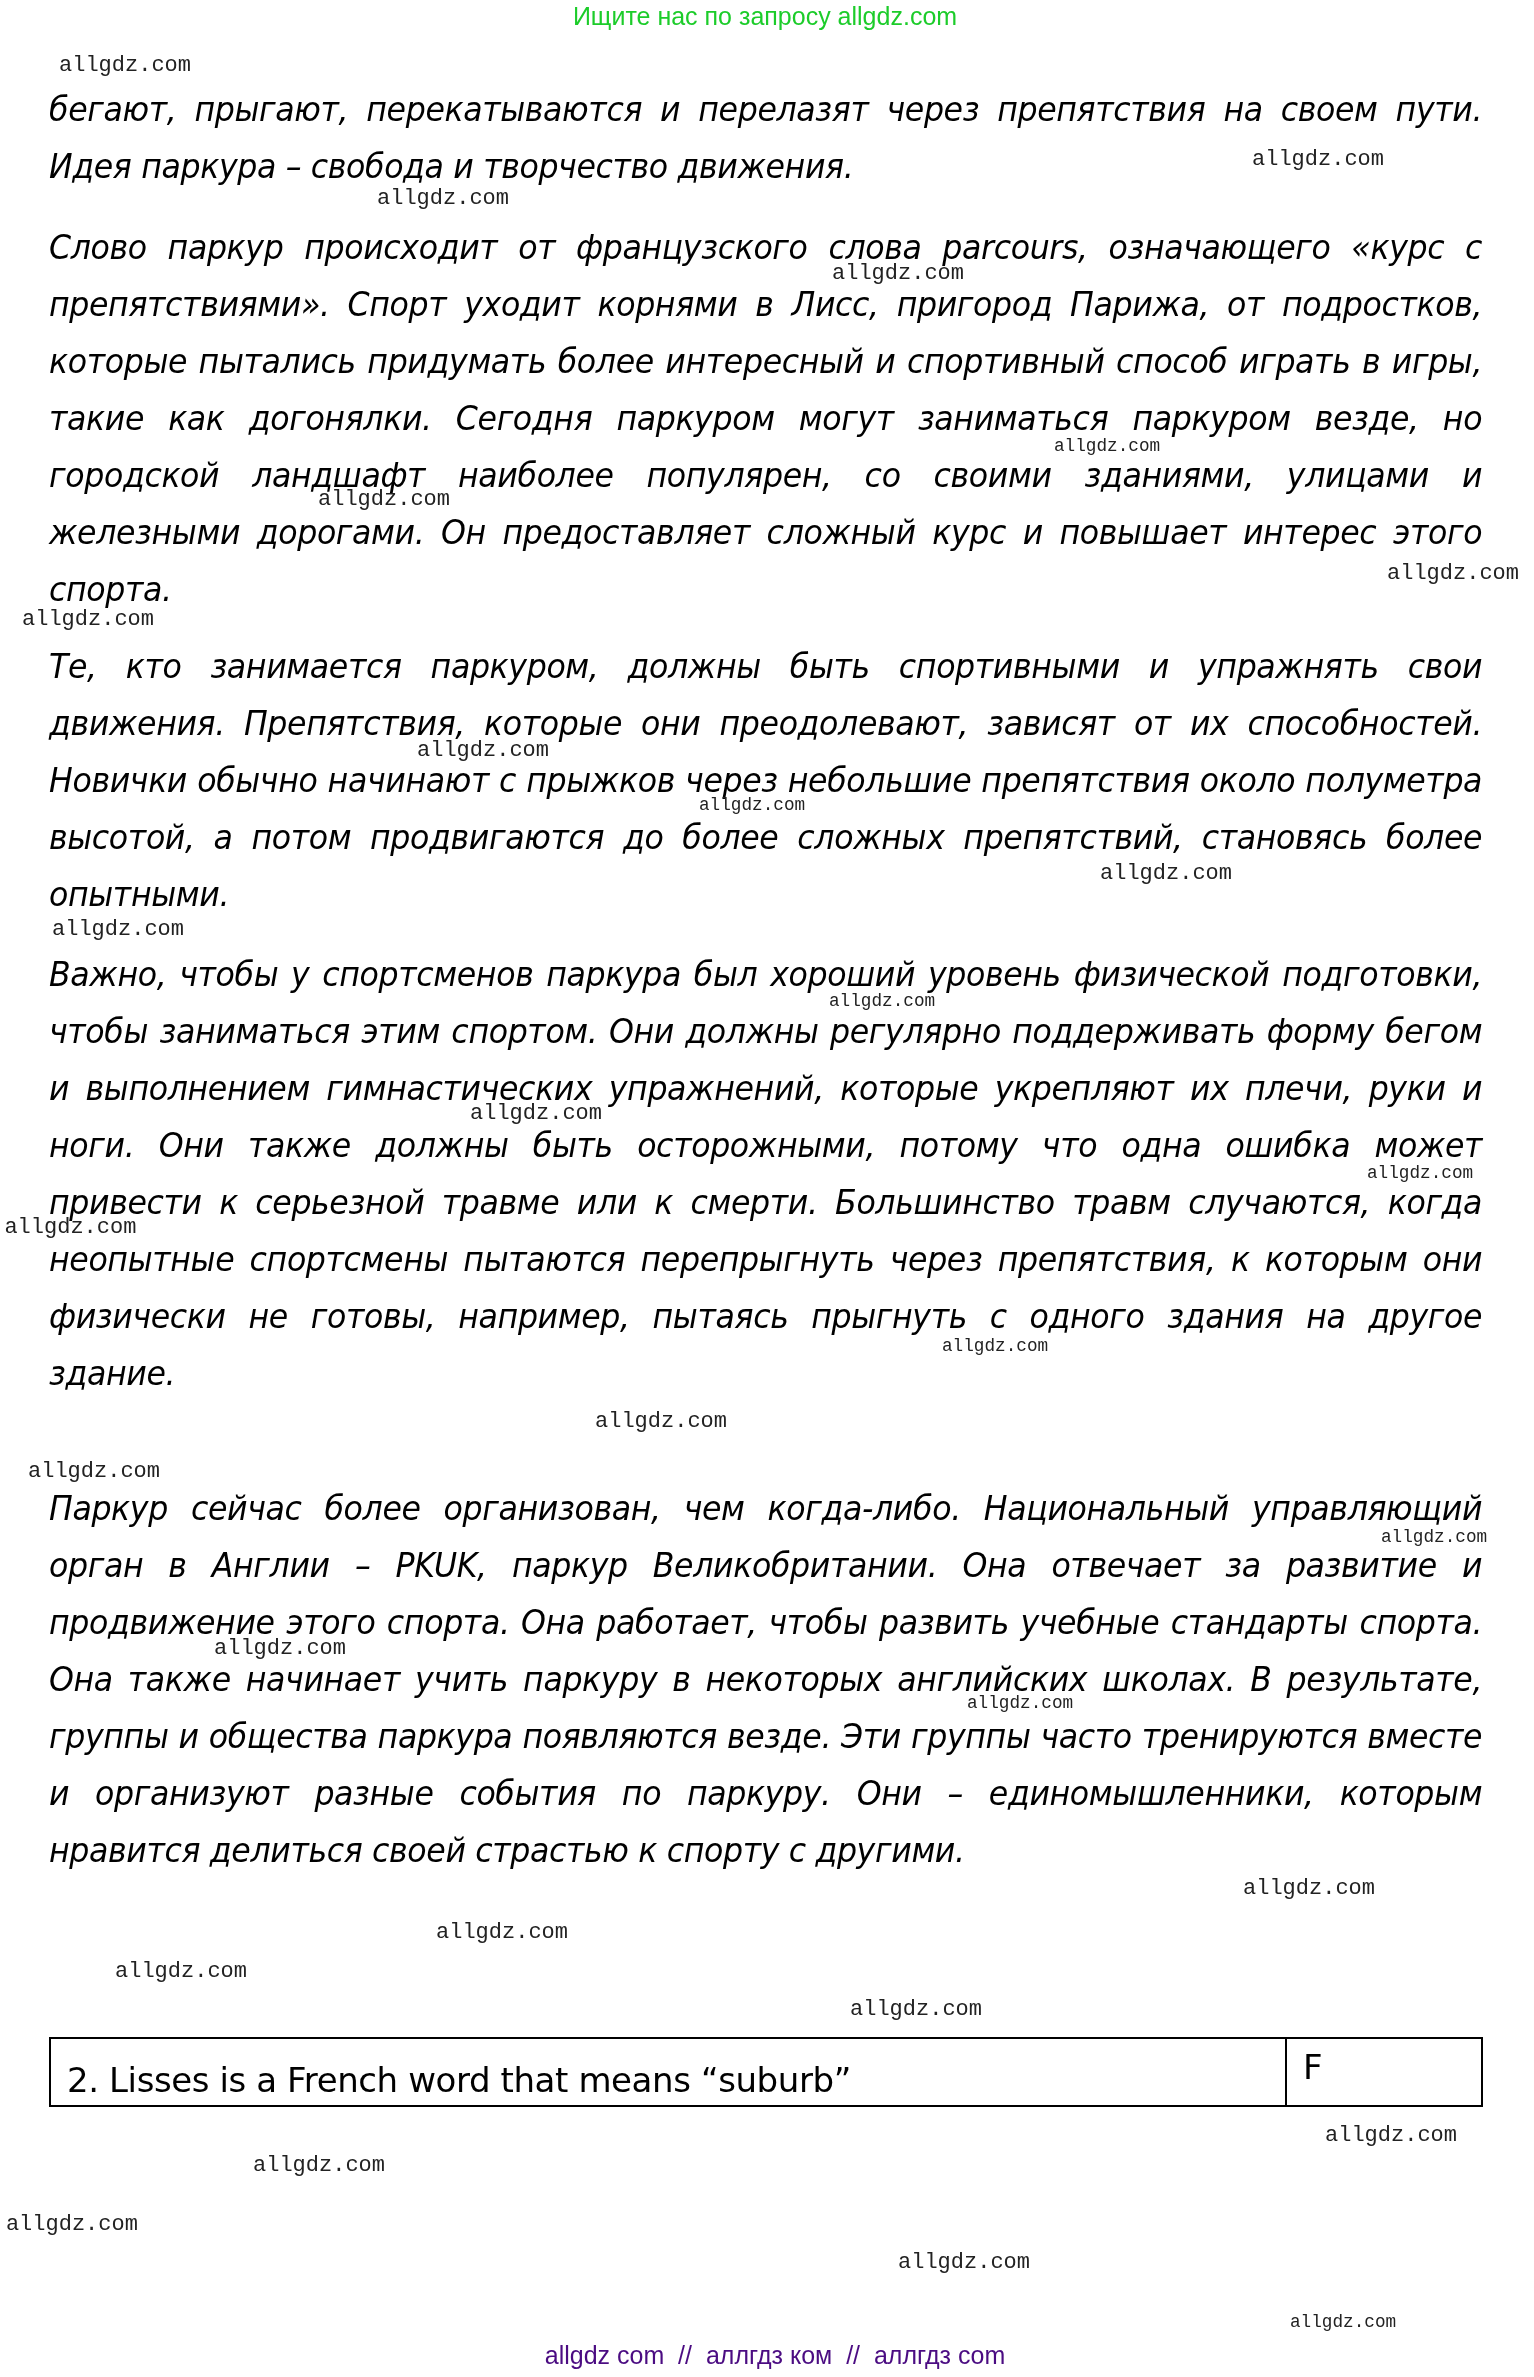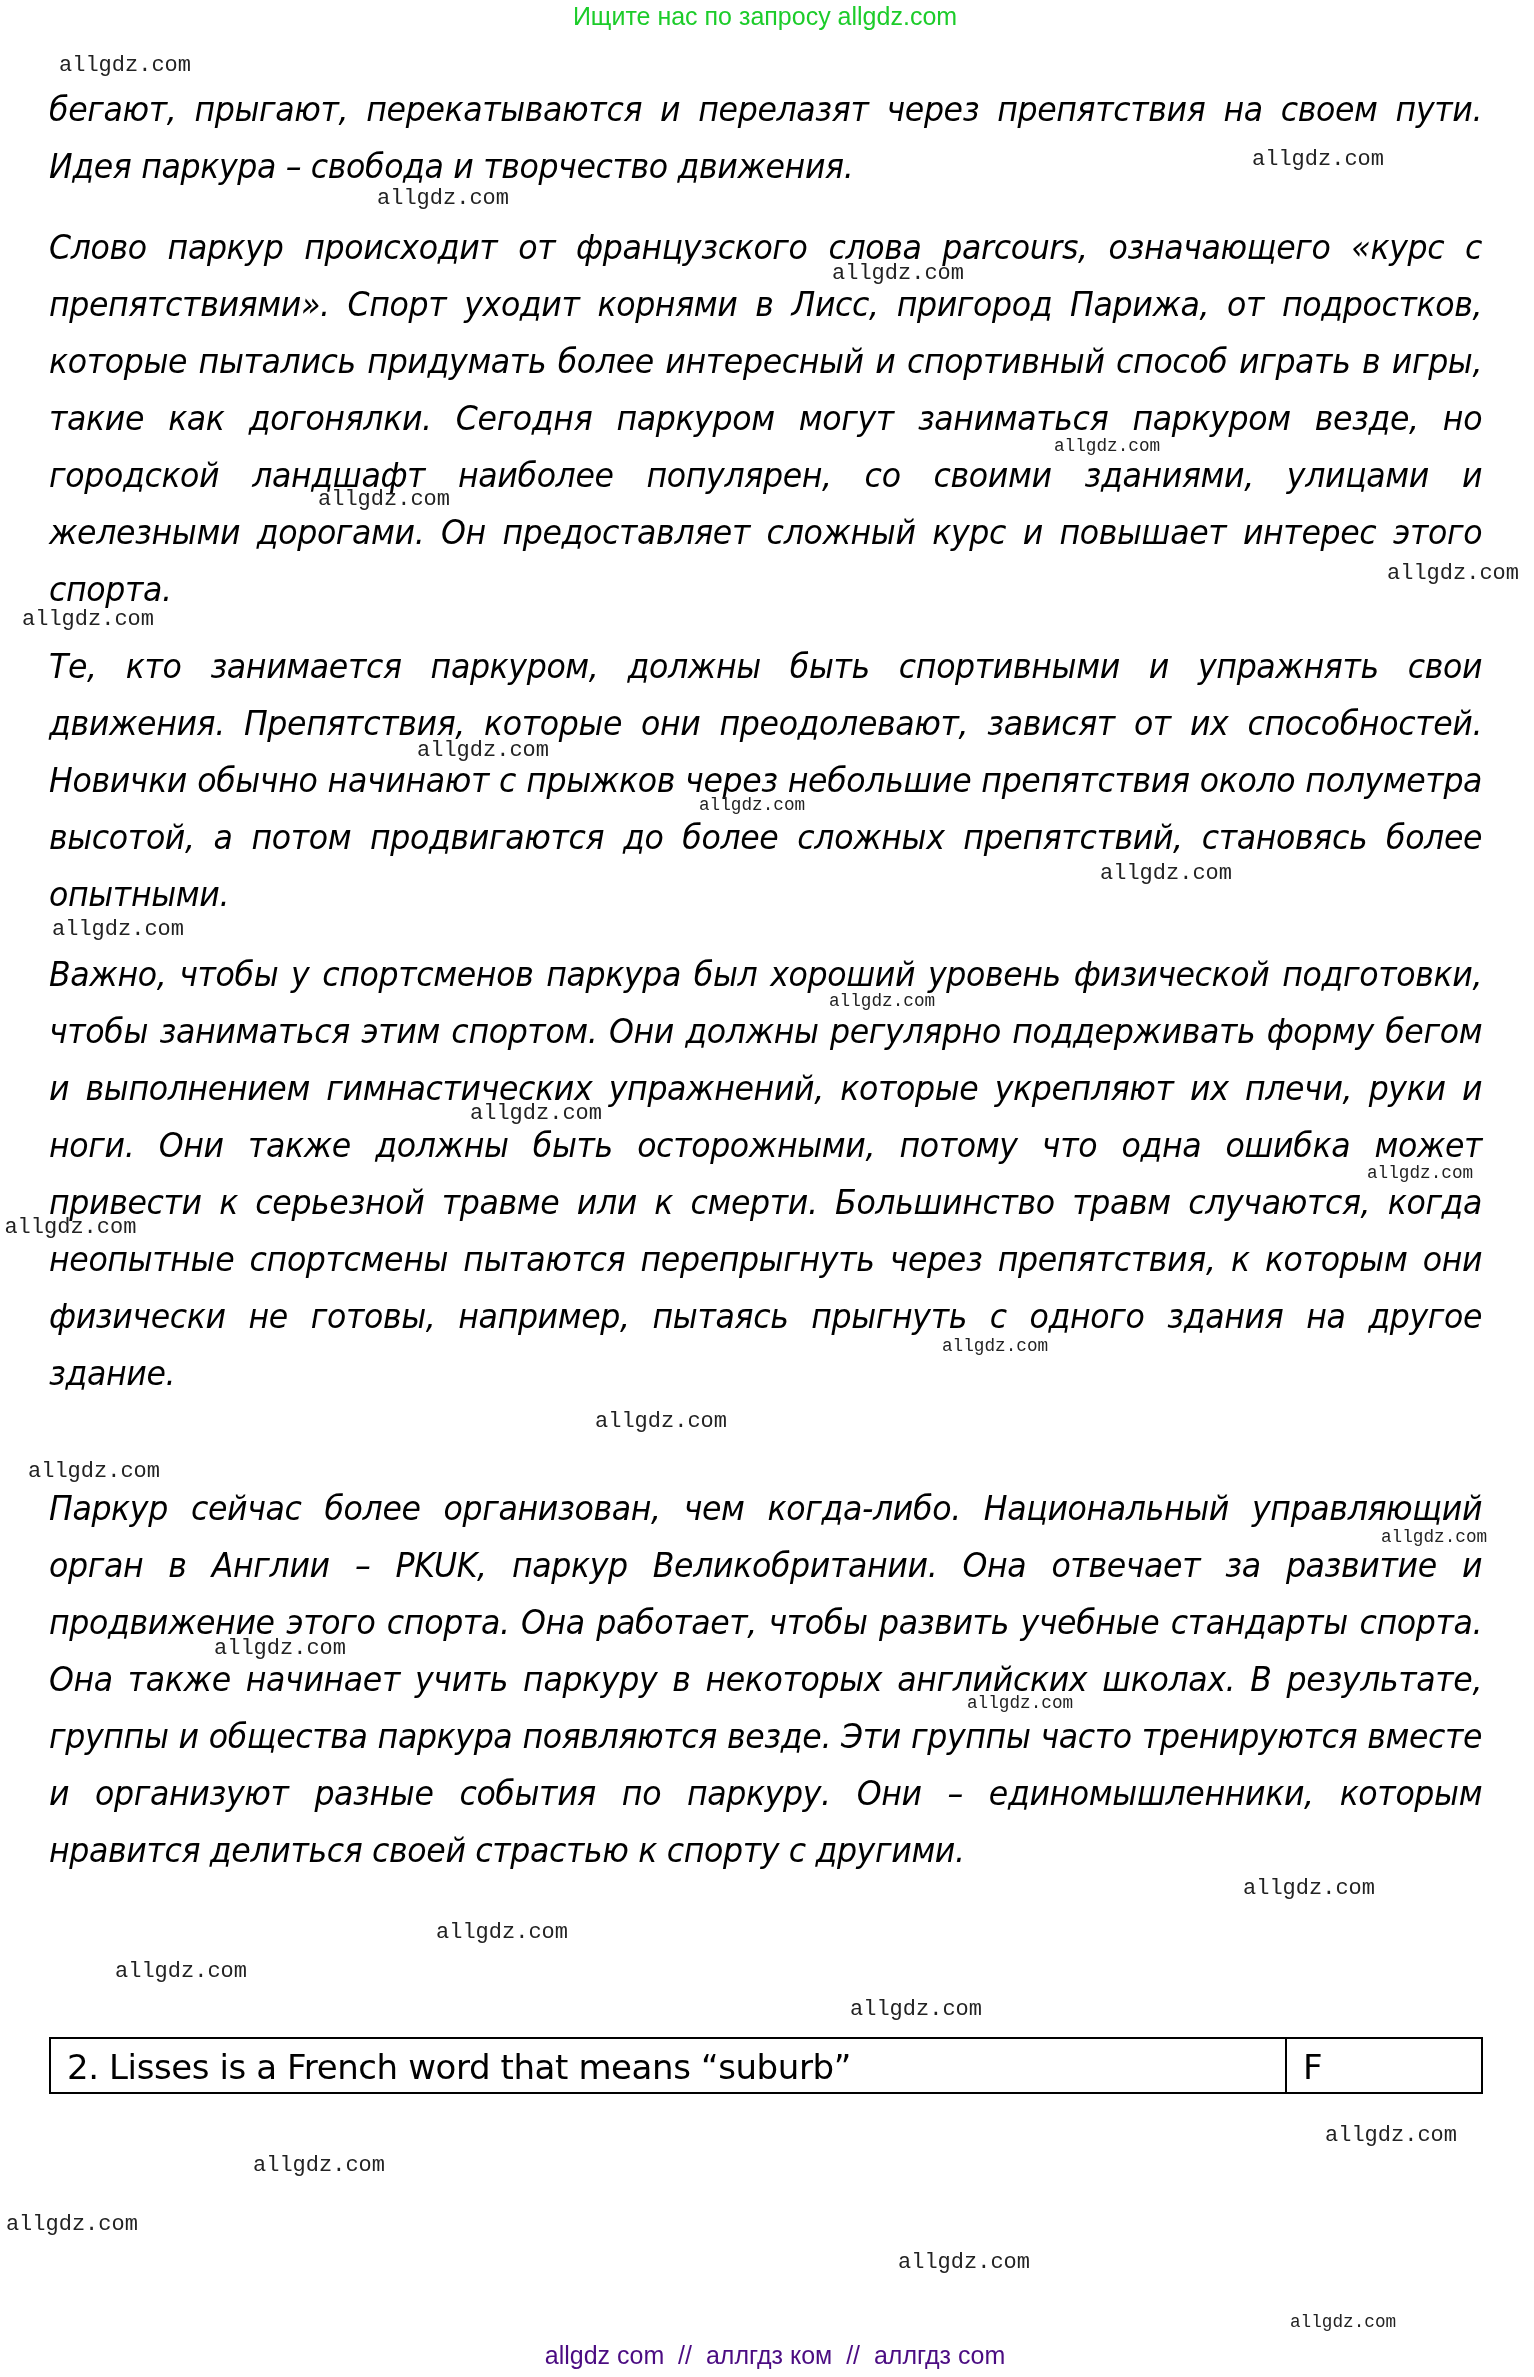--- a/index.html
+++ b/index.html
@@ -58,21 +58,21 @@
 <span class="wm" style="left:214px;top:1636px">allgdz.com</span>
 <span class="wm sm" style="left:967px;top:1693px">allgdz.com</span>
 <span class="wm" style="left:1243px;top:1876px">allgdz.com</span>
 <span class="wm" style="left:436px;top:1920px">allgdz.com</span>
 <span class="wm" style="left:115px;top:1959px">allgdz.com</span>
 <span class="wm" style="left:850px;top:1997px">allgdz.com</span>
 
 <table class="answers">
   <tbody>
   <tr style="height:54px">
-    <td style="padding-top:3px;padding-bottom:0">
+    <td style="padding-top:16px;padding-bottom:0">
       <div class="q-main">2. Lisses is a French word that means “suburb”</div>
     </td>
     <td class="ans-cell" style="padding-top:2.9px;padding-bottom:0">
       <div class="ans">F</div>
     </td>
   </tr>
 </tbody>
   </table>
 
 <span class="wm" style="left:1325px;top:2123px">allgdz.com</span>

